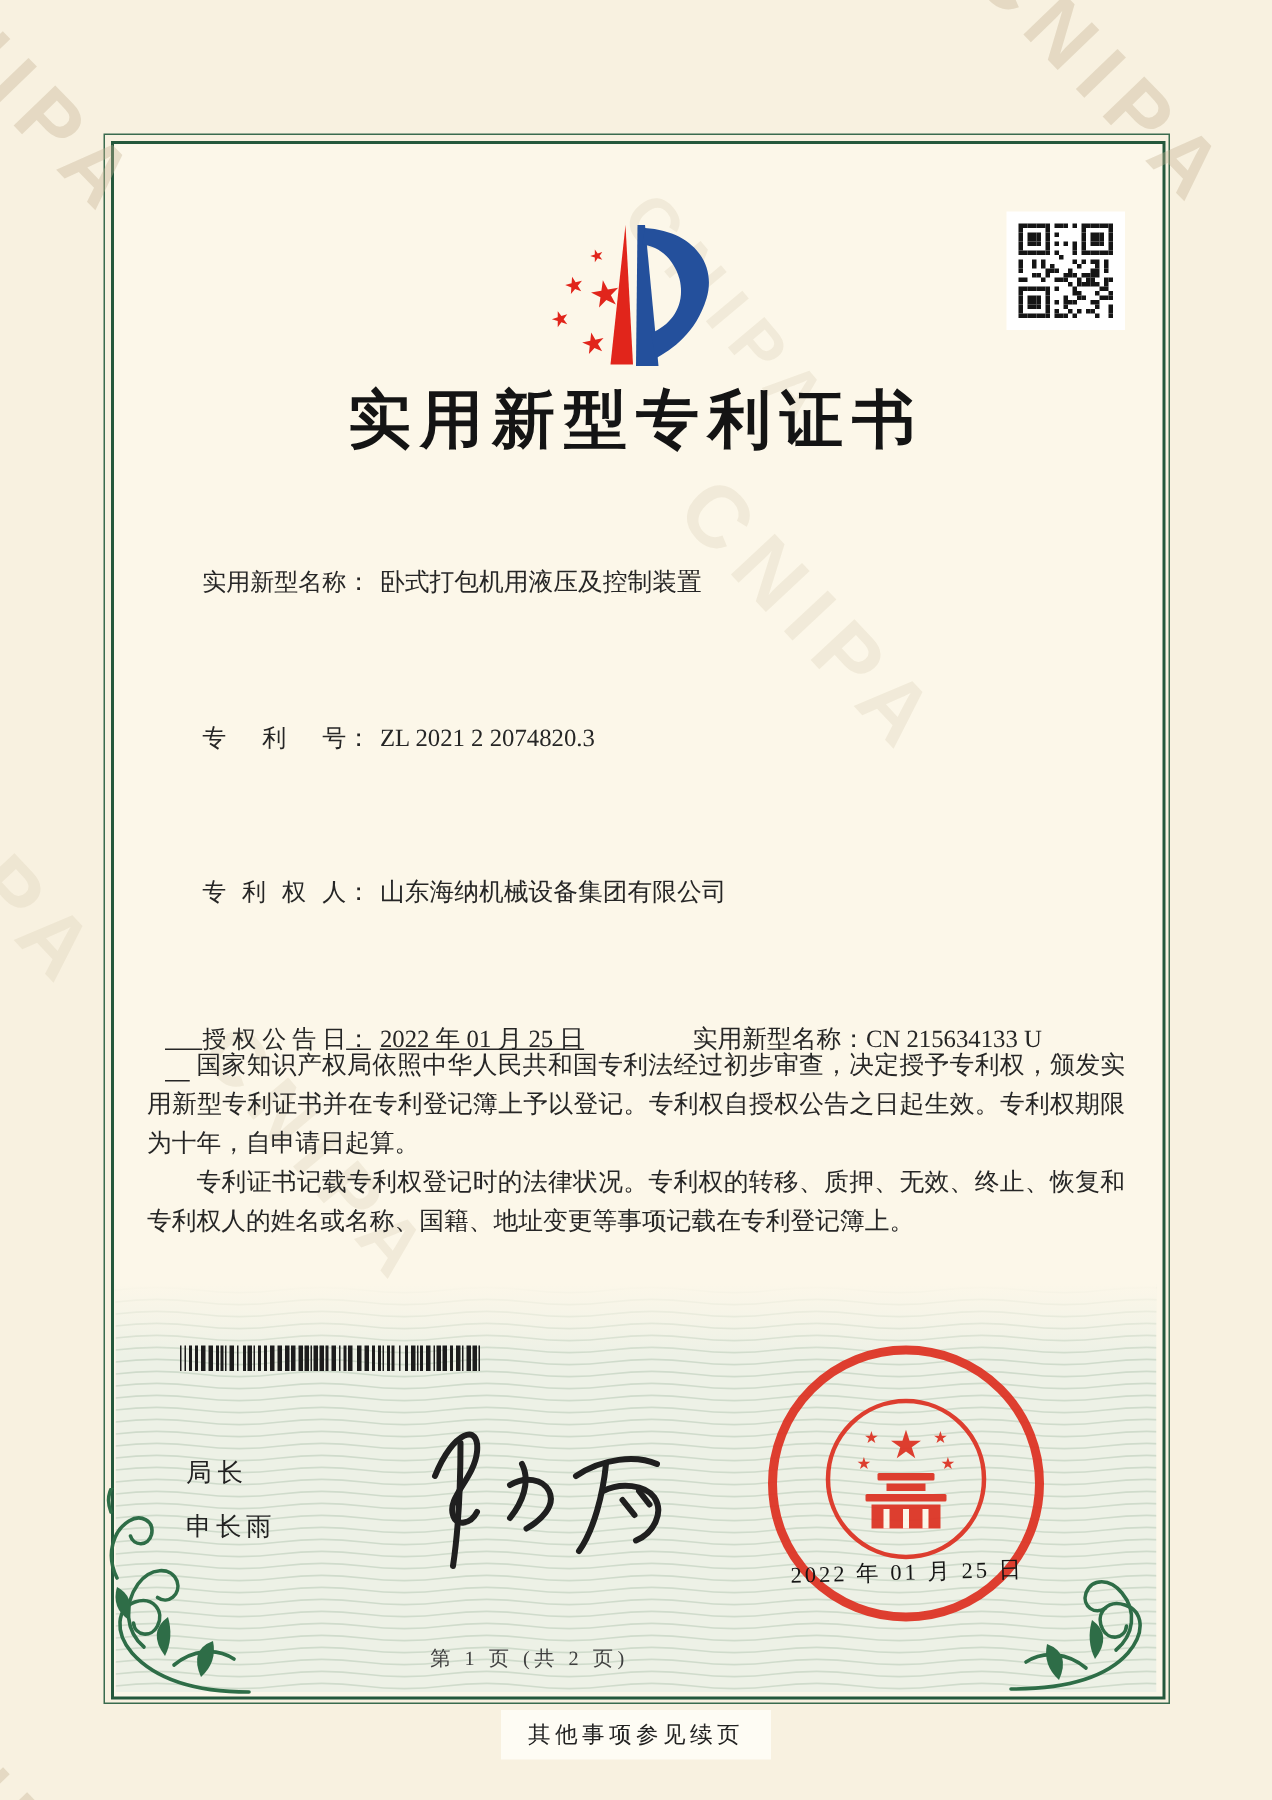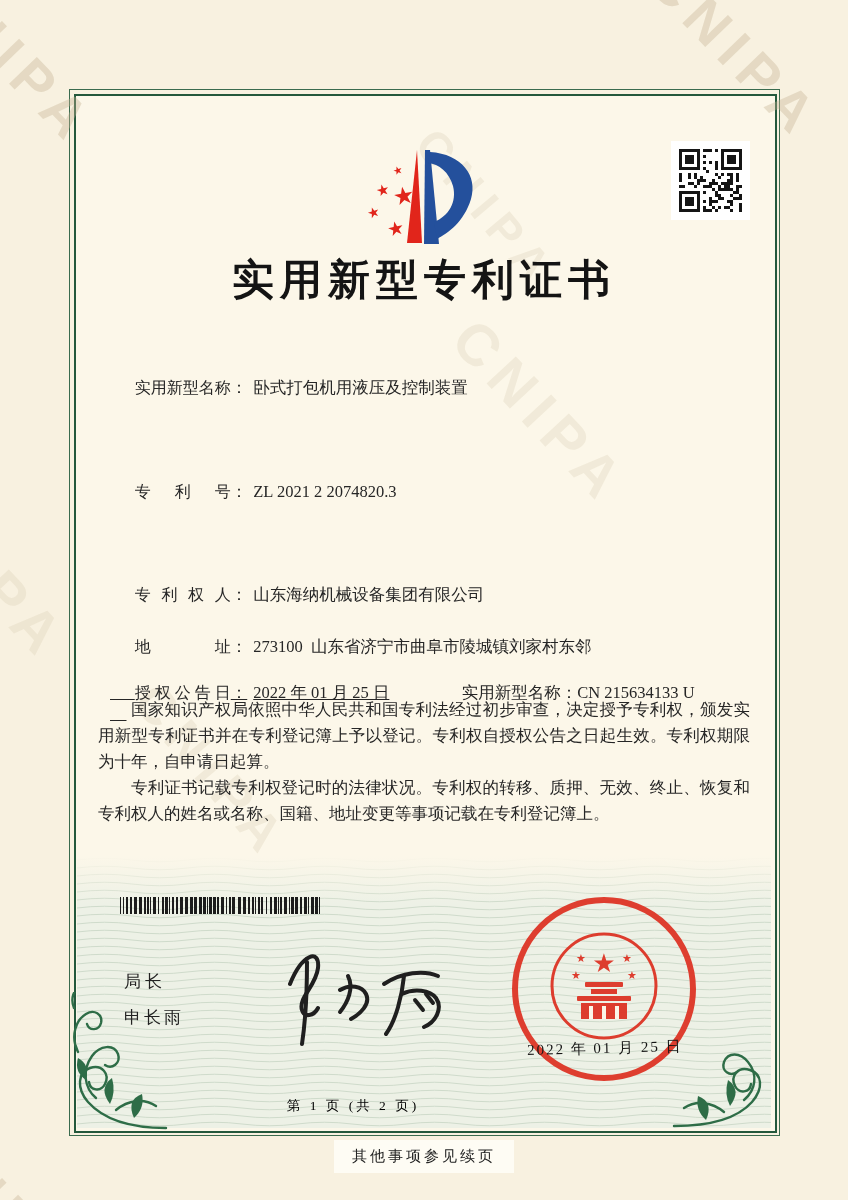--- a/index.html
+++ b/index.html
@@ -44,21 +44,21 @@
   .paras p{margin:0;text-indent:2em;}
   .barcode{position:absolute;left:120px;top:897px;height:17px;display:flex;align-items:stretch;}
   .barcode i{background:#1c1c1c;display:block;}
   .director-label{position:absolute;left:124px;top:970px;font-size:17px;letter-spacing:4px;color:#222;}
   .director-name{position:absolute;left:124px;top:1006px;font-size:17px;letter-spacing:3px;color:#222;}
   .signature{position:absolute;left:252px;top:932px;width:200px;height:115px;}
   .seal{position:absolute;left:505px;top:890px;width:198px;height:198px;}
   .seal-date{position:absolute;left:527px;top:1039px;width:160px;font-size:15px;
     letter-spacing:2px;color:#151515;transform:rotate(-1.5deg);white-space:pre-wrap;}
   .page-info{position:absolute;left:77px;top:1097px;width:552px;text-align:center;
-    font-size:13.5px;letter-spacing:3px;color:#000000;}
+    font-size:13.5px;letter-spacing:3px;color:#404040;}
   .footer-note{position:absolute;left:50%;transform:translateX(-50%);top:1140px;
     background:#fefcf4;padding:7px 18px;font-size:15px;letter-spacing:3px;color:#222;white-space:nowrap;}
   .ornament{position:absolute;z-index:3;}
 </style>
 </head>
 <body>
 
 <div class="page">
 
   <div class="frame-outer"></div>
@@ -333,23 +333,20 @@
 
     <div class="frow" style="top:357px;">
       <span class="flabel">实用新型名称</span><span class="colon">：</span><span class="fvalue">卧式打包机用液压及控制装置</span>
     </div>
     <div class="frow" style="top:461px;">
       <span class="flabel">专利号</span><span class="colon">：</span><span class="fvalue">ZL 2021 2 2074820.3</span>
     </div>
     <div class="frow" style="top:564px;">
       <span class="flabel">专利权人</span><span class="colon">：</span><span class="fvalue">山东海纳机械设备集团有限公司</span>
     </div>
-    <div class="frow" style="top:616px;">
-      <span class="flabel">地址</span><span class="colon">：</span><span class="fvalue">273100  山东省济宁市曲阜市陵城镇刘家村东邻</span>
-    </div>
     <div class="frow" style="top:662px;text-decoration:underline;">
       <span class="flabel">授权公告日</span><span class="colon">：</span><span class="fvalue">2022 年 01 月 25 日</span>
     </div>
     <div class="frow2" style="top:662px;">
       <span>实用新型名称</span><span class="colon">：</span><span class="fvalue">CN 215634133 U</span>
     </div>
 
     <div class="paras">
       <p>国家知识产权局依照中华人民共和国专利法经过初步审查，决定授予专利权，颁发实用新型专利证书并在专利登记簿上予以登记。专利权自授权公告之日起生效。专利权期限为十年，自申请日起算。</p>
       <p>专利证书记载专利权登记时的法律状况。专利权的转移、质押、无效、终止、恢复和专利权人的姓名或名称、国籍、地址变更等事项记载在专利登记簿上。</p>

